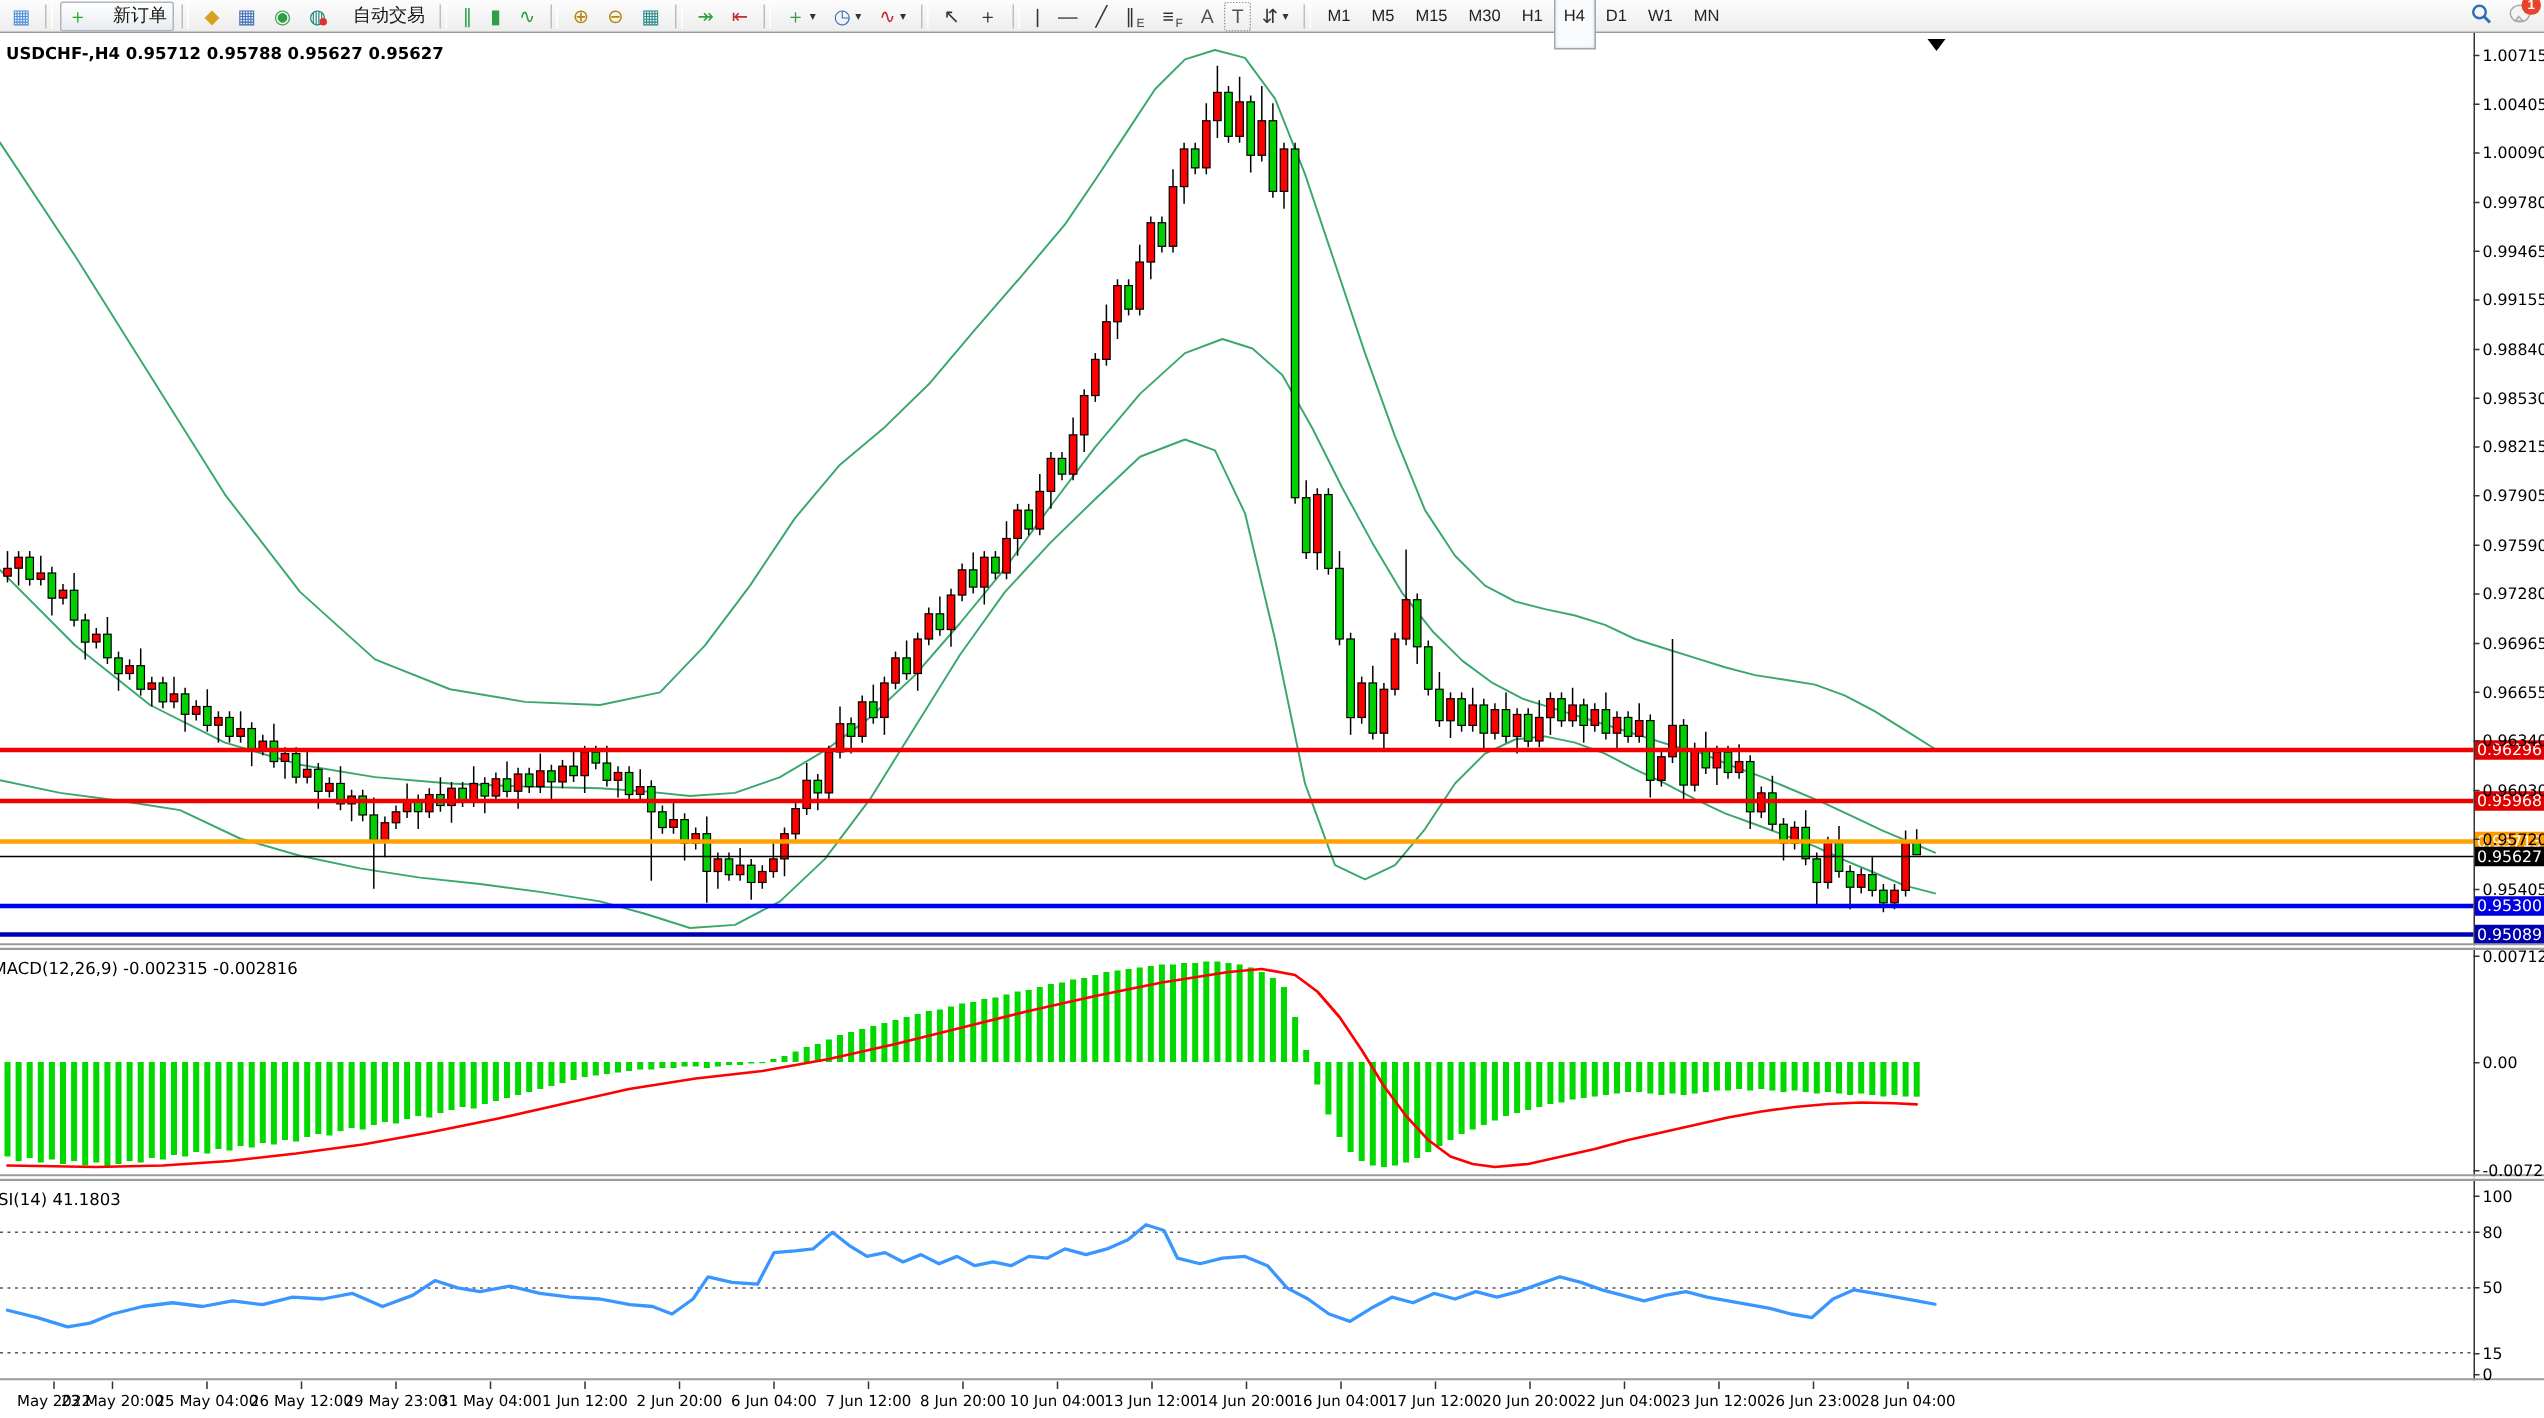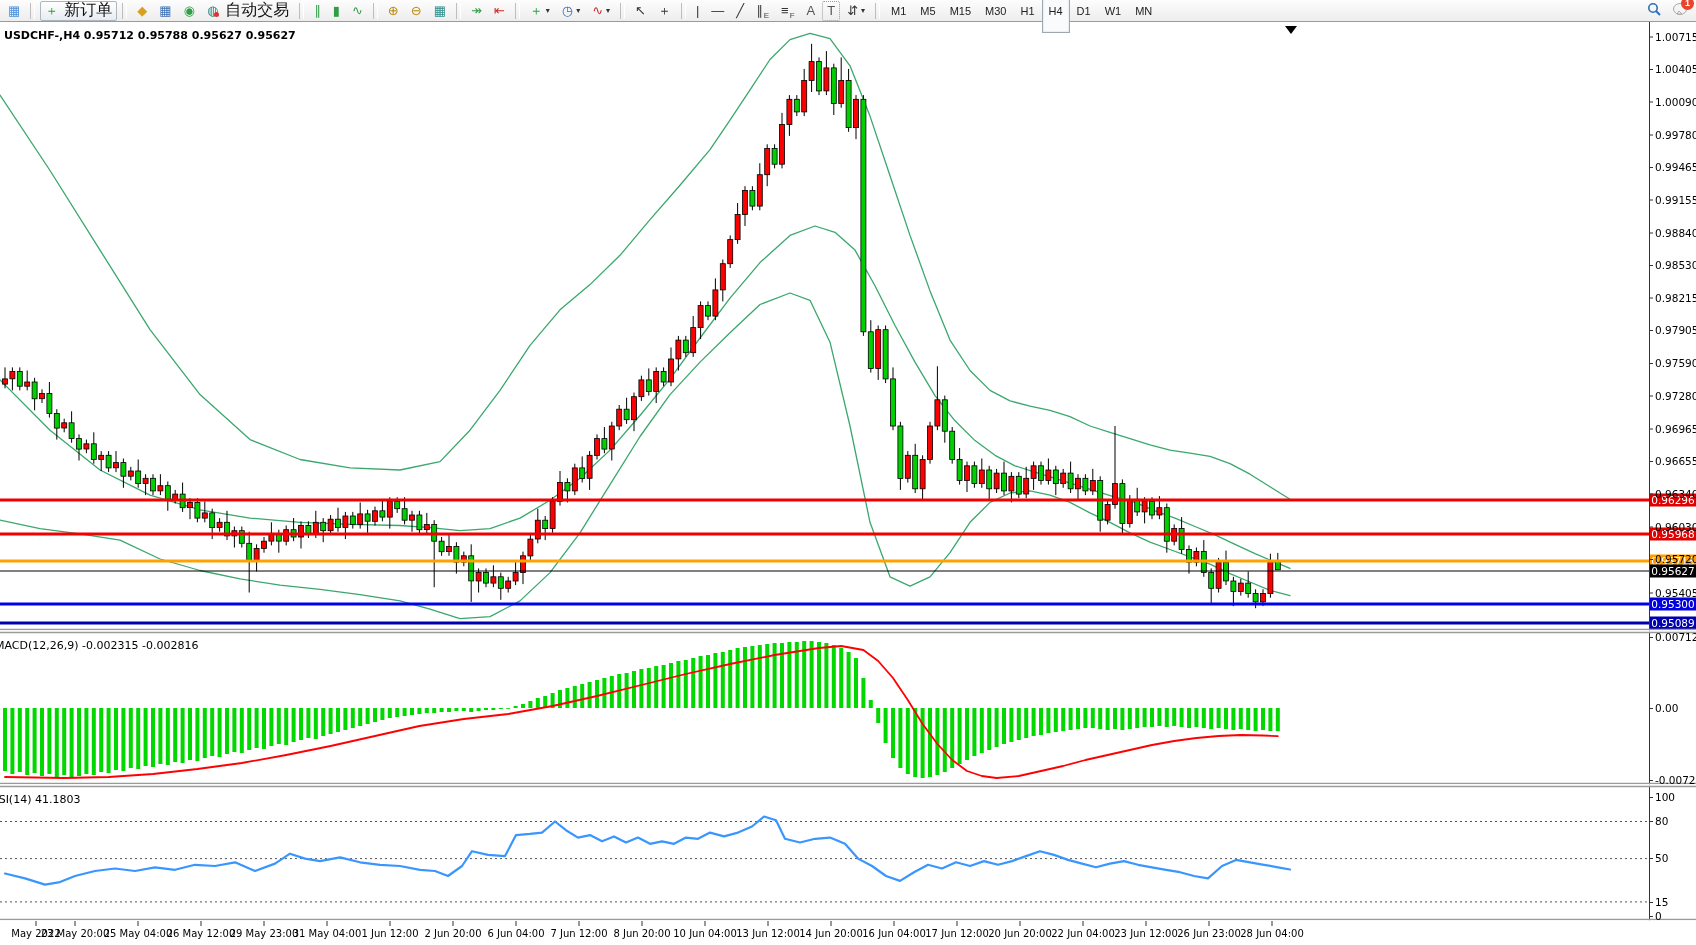--- a/index.html
+++ b/index.html
@@ -4,21 +4,21 @@
 <style>
   html,body{margin:0;padding:0;background:#fff;}
   #app{position:relative;width:1696px;height:945px;overflow:hidden;font-family:"Liberation Sans","DejaVu Sans",sans-serif;background:#fff;}
   
   #toolbar{position:absolute;left:0;top:0;width:1696px;height:22px;background:linear-gradient(#fdfdfd,#ededed);border-bottom:1px solid #9a9a9a;display:flex;align-items:center;box-sizing:border-box;padding-left:2px;}
   .sep{width:3px;height:16px;margin:0 4px;border-left:1px solid #bdbdbd;border-right:1px solid #fff;}
   .tb-btn{display:flex;align-items:center;height:18px;padding:0 4px;margin:0 1px;border:1px solid transparent;border-radius:2px;cursor:default;white-space:nowrap;}
   .tb-btn.boxed{border:1px solid #aeb6bf;background:linear-gradient(#ffffff,#e8ecf0);}
   .tb-btn .g{font-size:13px;line-height:18px;}
   .tb-btn .sub{font-size:8px;margin-left:1px;color:#444;align-self:flex-end;}
-  .tb-btn .lbl{font-size:16px;margin-left:6px;color:#111;}
+  .tb-btn .lbl{font-size:12px;margin-left:17px;color:#111;}
   .tb-btn .caret{font-size:8px;margin-left:3px;color:#333;}
   .tb-btn .dot{width:5px;height:5px;border-radius:50%;margin-left:-4px;margin-top:8px;}
   .tb-btn.dotted{border:1px dotted #999;}
   .tf{font-size:11px;color:#222;padding:12px 6px;height:18px;line-height:18px;margin:0;border:1px solid transparent;}
   .tf.active{border:1px solid #9fa8b0;background:#fafbfc;box-shadow:inset 0 0 2px #ccc;}
   #tb-right{position:absolute;right:6px;top:0;height:22px;display:flex;align-items:center;}
   #badge{position:absolute;right:-4px;top:-4px;min-width:13px;height:13px;border-radius:7px;background:#e8442c;color:#fff;font-size:9px;line-height:13px;text-align:center;font-weight:bold;}
   .ric{position:relative;margin-left:10px;}
   
   #chart-svg{position:absolute;left:0;top:22px;}

